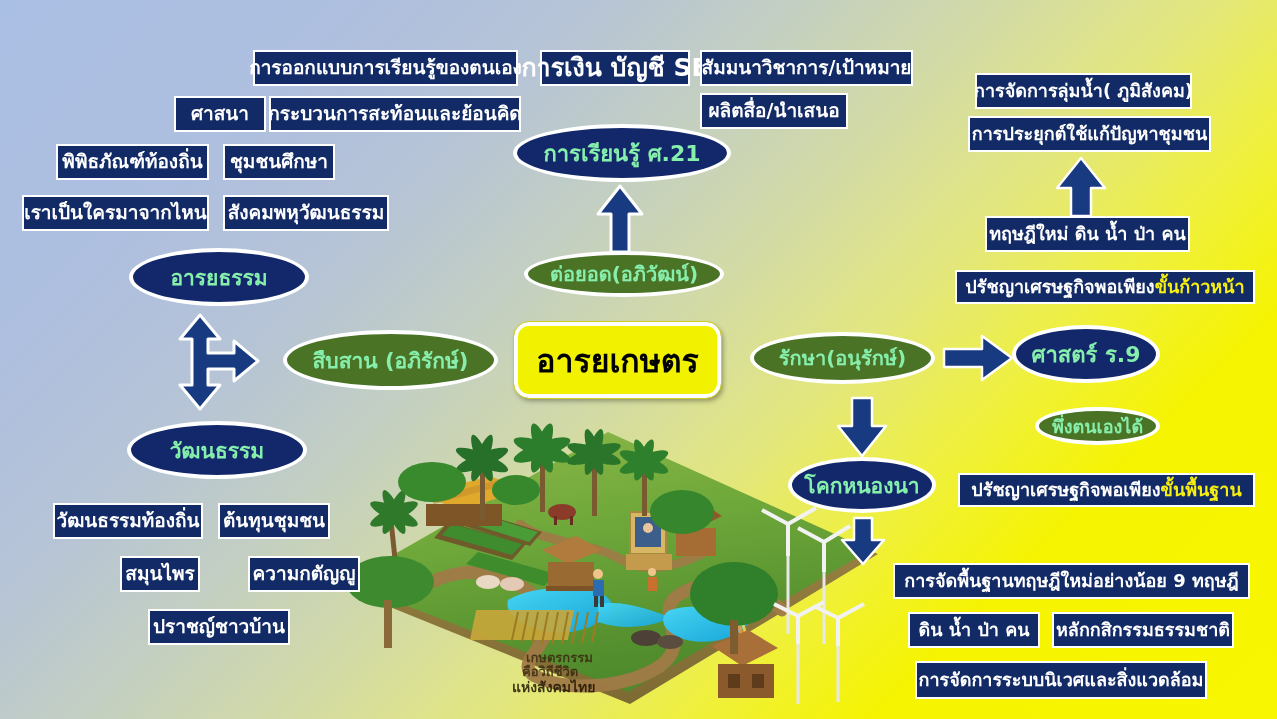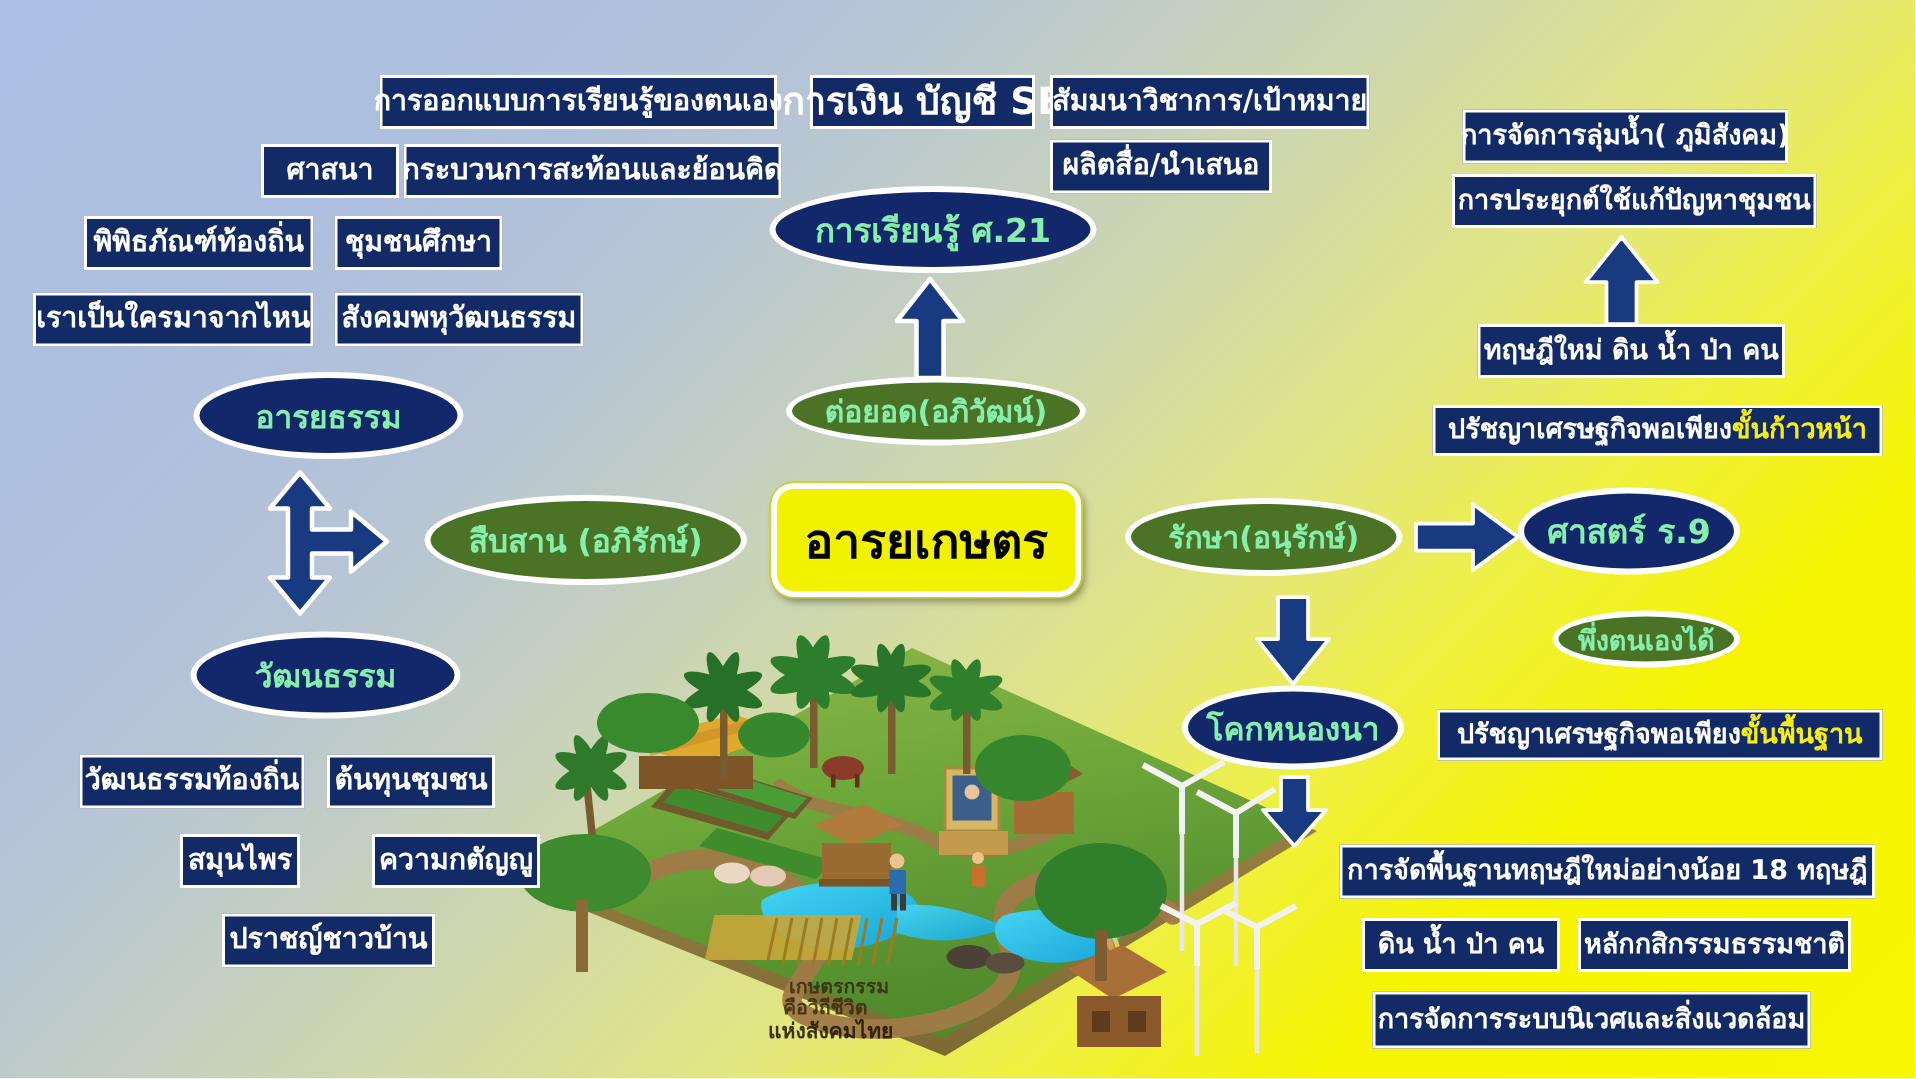--- a/index.html
+++ b/index.html
@@ -334,21 +334,21 @@
 
   <div class="box" style="left:218px;top:556px;width:112px;height:36px;font-size:19px;margin-left:30px;">ความกตัญญู</div>
 
   <div class="box" style="left:148px;top:609px;width:142px;height:36px;font-size:19px;">ปราชญ์ชาวบ้าน</div>
 
   <div class="box" style="left:958px;top:473px;width:297px;height:34px;font-size:18px;">
     <span>ปรัชญาเศรษฐกิจพอเพียง </span>
     <span class="hl">ขั้นพื้นฐาน</span>
   </div>
 
-  <div class="box" style="left:893px;top:563px;width:357px;height:36px;font-size:18px;">การจัดพื้นฐานทฤษฎีใหม่อย่างน้อย 18 ทฤษฎี</div>
+  <div class="box" style="left:893px;top:563px;width:357px;height:36px;font-size:18px;">การจัดพื้นฐานทฤษฎีใหม่อย่างน้อย 9 ทฤษฎี</div>
 
   <div class="box" style="left:908px;top:612px;width:132px;height:36px;font-size:18px;">ดิน น้ำ ป่า คน</div>
 
   <div class="box" style="left:1052px;top:612px;width:182px;height:36px;font-size:18px;">หลักกสิกรรมธรรมชาติ</div>
 
   <div class="box" style="left:915px;top:661px;width:292px;height:38px;font-size:18px;">การจัดการระบบนิเวศและสิ่งแวดล้อม</div>
 
   <div class="arrow" style="left:178px;top:309px;width:120px;height:116px;">
     <svg width="120" height="116" viewBox="0 0 120 116">
       <g fill="#183a80" stroke="#ffffff" stroke-width="3" stroke-linejoin="round">

